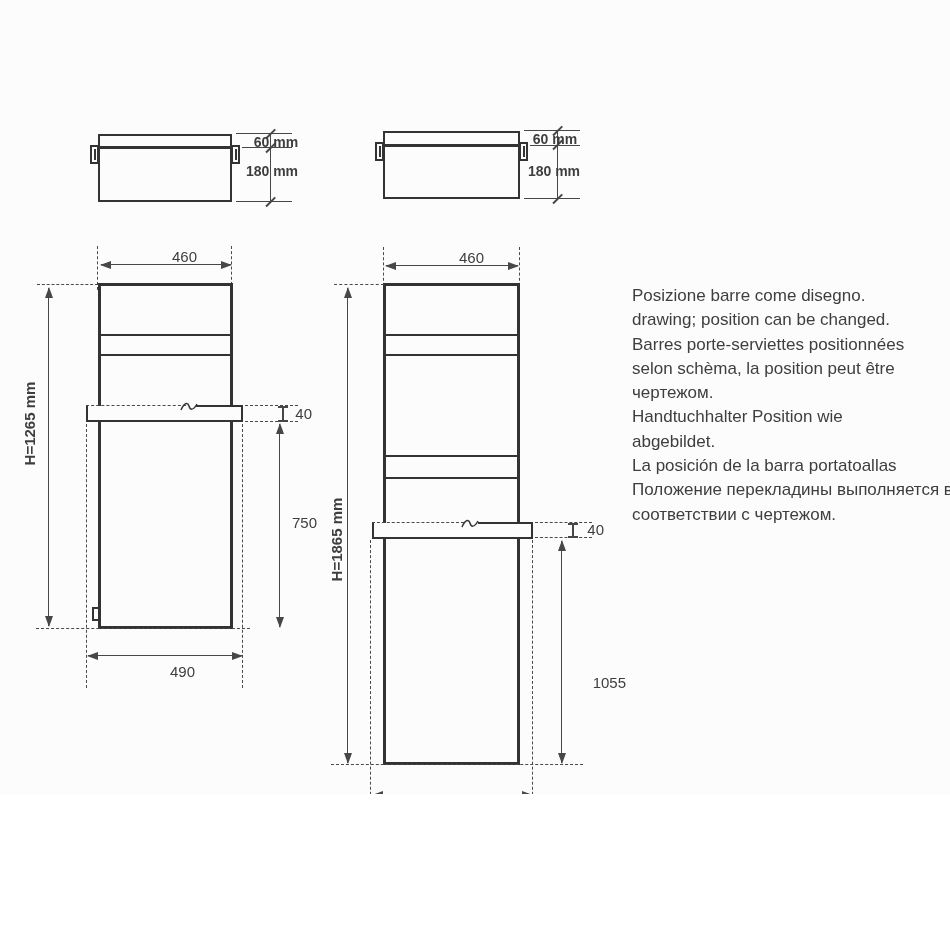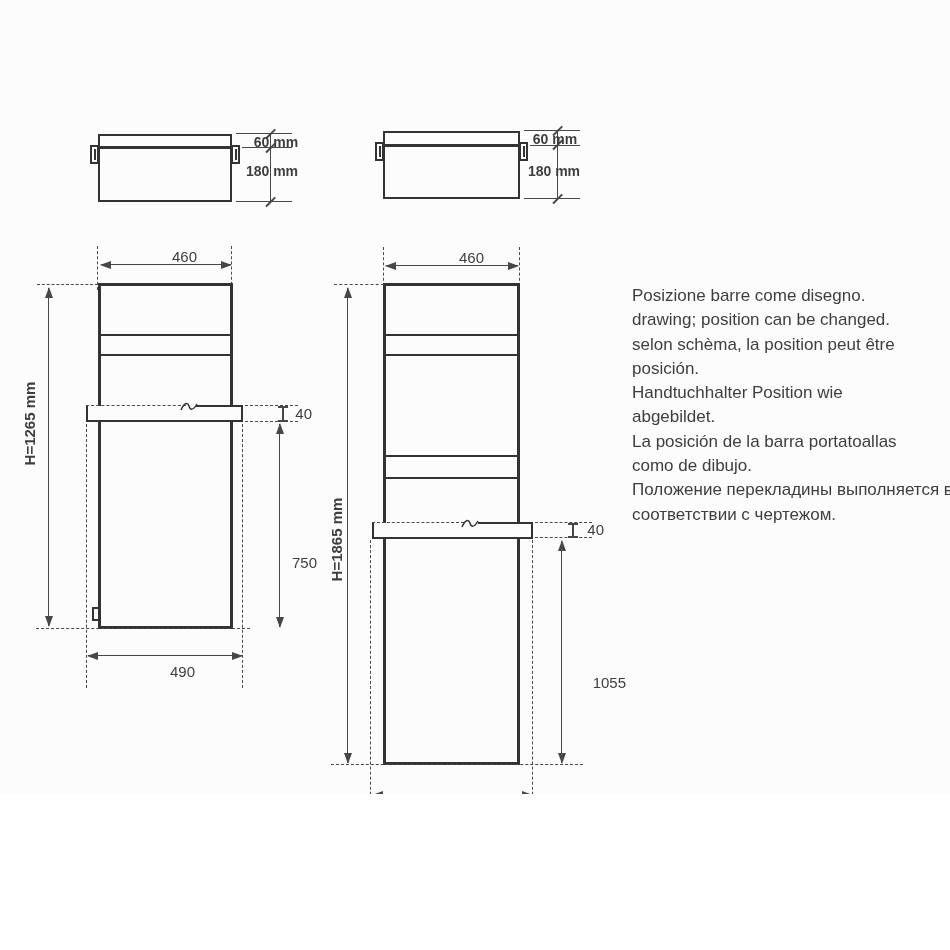--- a/index.html
+++ b/index.html
@@ -105,21 +105,21 @@
   <div class="dh" style="left:36px;top:628px;width:214px;"></div>
   <div class="dimv" style="left:48px;top:288px;height:338px;"></div>
   <div class="rot" style="left:-26px;top:415px;width:110px;height:17px;">H=1265 mm</div>
 
   <div class="dh" style="left:245px;top:405px;width:53px;"></div>
   <div class="dh" style="left:245px;top:421px;width:53px;"></div>
   <div class="ibeam" style="left:282px;top:406px;height:16px;"></div>
   <div class="lbl" style="left:286px;top:406px;width:26px;height:16px;line-height:16px;">40</div>
 
   <div class="dimv" style="left:279px;top:424px;height:203px;"></div>
-  <div class="lbl" style="left:281px;top:514px;width:36px;margin-top:40px;">750</div>
+  <div class="lbl" style="left:281px;top:514px;width:36px;">750</div>
 
   <div class="dv" style="left:86px;top:424px;height:264px;"></div>
   <div class="dv" style="left:242px;top:424px;height:264px;"></div>
   <div class="dimh" style="left:88px;top:655px;width:154px;"></div>
   <div class="lbl" style="left:135px;top:663px;width:60px;">490</div>
 
   <div class="dv" style="left:383px;top:247px;height:44px;"></div>
   <div class="dv" style="left:519px;top:247px;height:44px;"></div>
   <div class="dimh" style="left:386px;top:265px;width:132px;"></div>
   <div class="lbl" style="left:420px;top:249px;width:64px;">460</div>
@@ -151,23 +151,23 @@
   <div class="lbl" style="left:582px;top:634px;width:44px;margin-top:40px;">1055</div>
 
   <div class="dv" style="left:370px;top:540px;height:285px;"></div>
   <div class="dv" style="left:532px;top:540px;height:285px;"></div>
   <div class="dimh" style="left:373px;top:794px;width:159px;"></div>
   <div class="lbl" style="left:422px;top:802px;width:60px;">490</div>
 
   <div class="notes">
     <div class="note">Posizione barre come disegno.</div>
     <div class="note">drawing; position can be changed.</div>
+    <div class="note">Barres porte-serviettes positionnées</div>
     <div class="note">selon schèma, la position peut être</div>
-    <div class="note">posición.</div>
+    <div class="note">чертежом.</div>
     <div class="note">Handtuchhalter Position wie</div>
     <div class="note">abgebildet.</div>
     <div class="note">La posición de la barra portatoallas</div>
-    <div class="note">como de dibujo.</div>
     <div class="note">Положение перекладины выполняется в</div>
     <div class="note">соответствии с чертежом.</div>
   </div>
 
 </div>
 
 </body></html>

